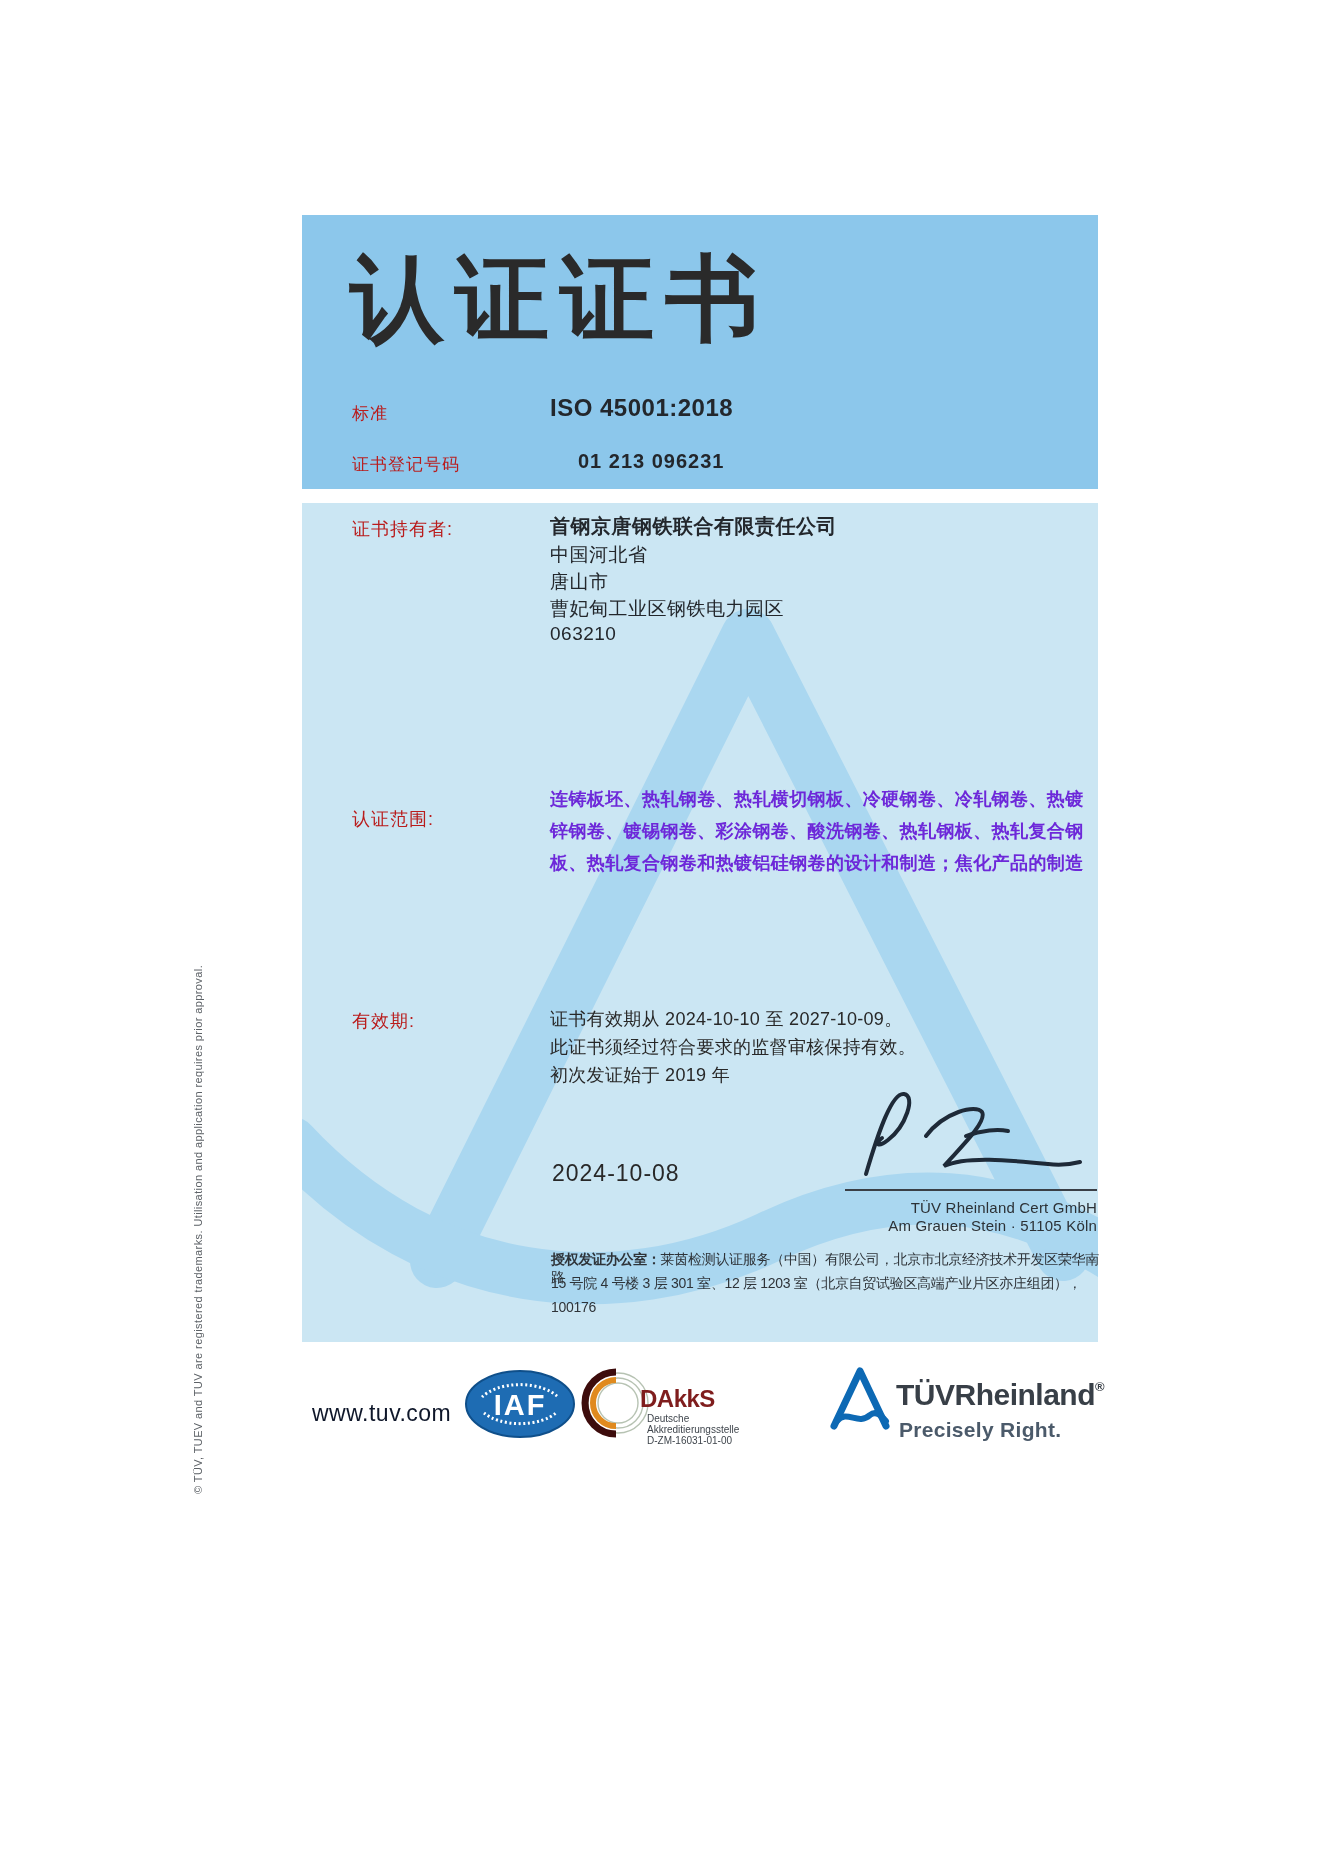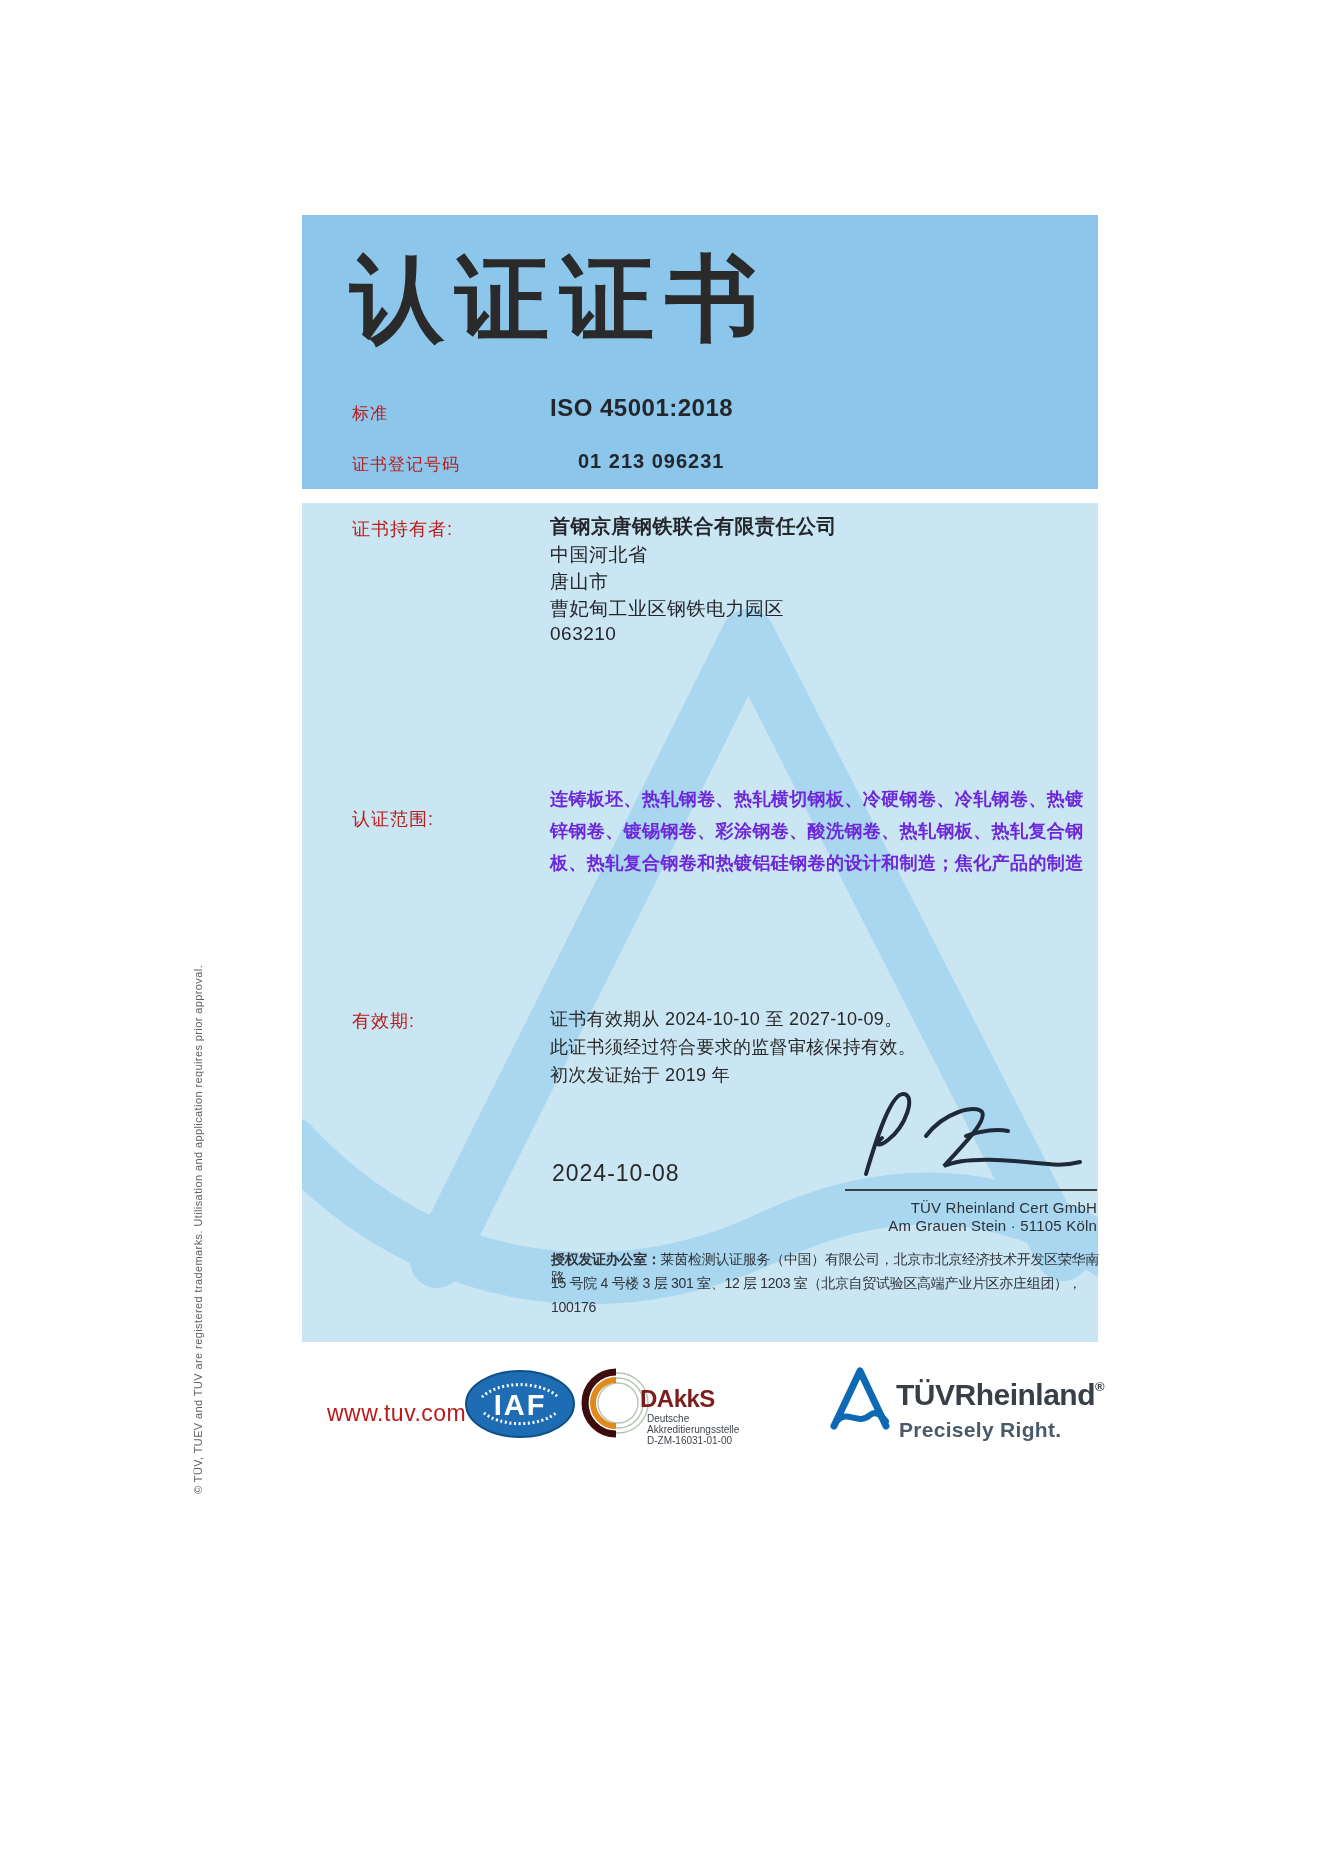--- a/index.html
+++ b/index.html
@@ -27,21 +27,21 @@
   .scope-line{left:550px;width:552px;font-size:18px;font-weight:bold;letter-spacing:.4px;color:#6d28d9;}
   .statement{left:550px;top:921px;font-size:18px;letter-spacing:.3px;}
   .lbl-valid{left:352px;top:1009px;font-size:18px;}
   .valid-line{left:550px;font-size:18px;letter-spacing:.3px;}
   .issue-date{left:552px;top:1160px;font-size:23px;font-weight:normal;letter-spacing:1px;}
   .sig-rule{left:845px;top:1189px;width:252px;height:2px;background:#3a3f46;}
   .issuer{left:550px;width:547px;text-align:right;font-size:15px;color:#2c3136;letter-spacing:.2px;}
   .auth-line{left:551px;width:552px;font-size:14px;letter-spacing:-0.3px;color:#2e3338;}
   .auth-prefix{font-weight:bold;}
   
-  .website{left:327px;top:1400px;font-size:23px;color:#b91c1c;letter-spacing:.5px;}
+  .website{left:312px;top:1400px;font-size:23px;color:#0f172a;letter-spacing:.5px;}
   .iaf-svg{left:462px;top:1368px;}
   .dakks-svg{left:580px;top:1366px;}
   .dakks-word{left:640px;top:1385px;font-size:24px;font-weight:bold;color:#7f1d1d;letter-spacing:-0.5px;}
   .dakks-sub{left:647px;top:1413px;font-size:10px;line-height:11px;color:#3f454c;}
   .tuv-tri-svg{left:828px;top:1364px;}
   .tuv-word{left:896px;top:1378px;font-size:30px;font-weight:bold;color:#383f47;letter-spacing:-0.5px;}
   .tuv-reg{font-size:13px;vertical-align:14px;font-weight:bold;}
   .tagline{left:899px;top:1418px;font-size:21px;font-weight:bold;color:#4b5a6a;letter-spacing:.3px;}
   
   .sidebar-note{

